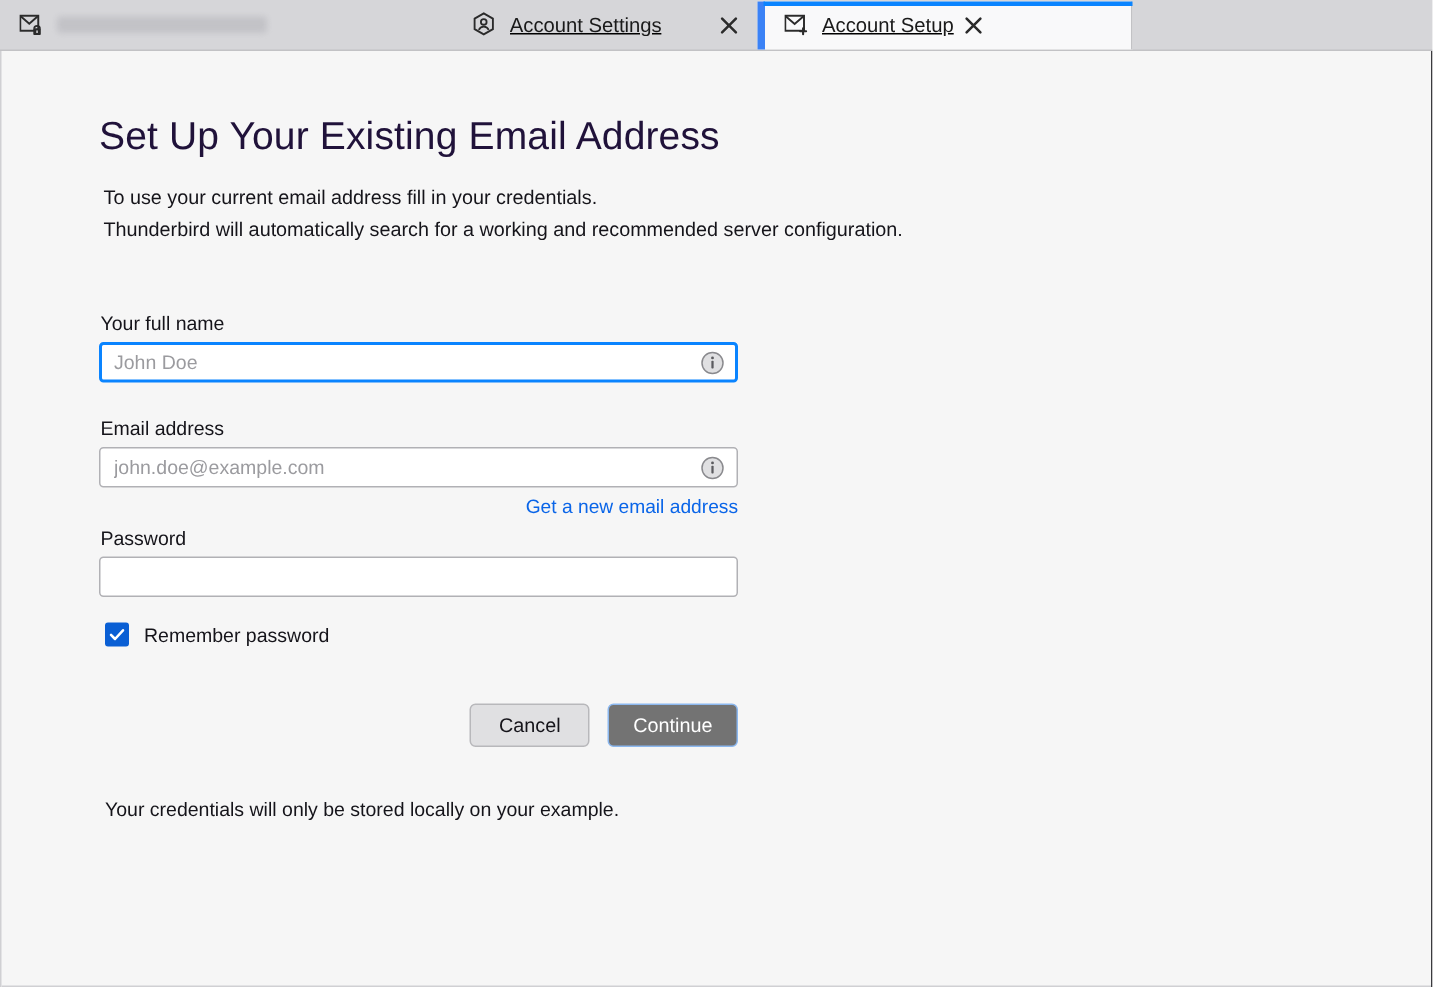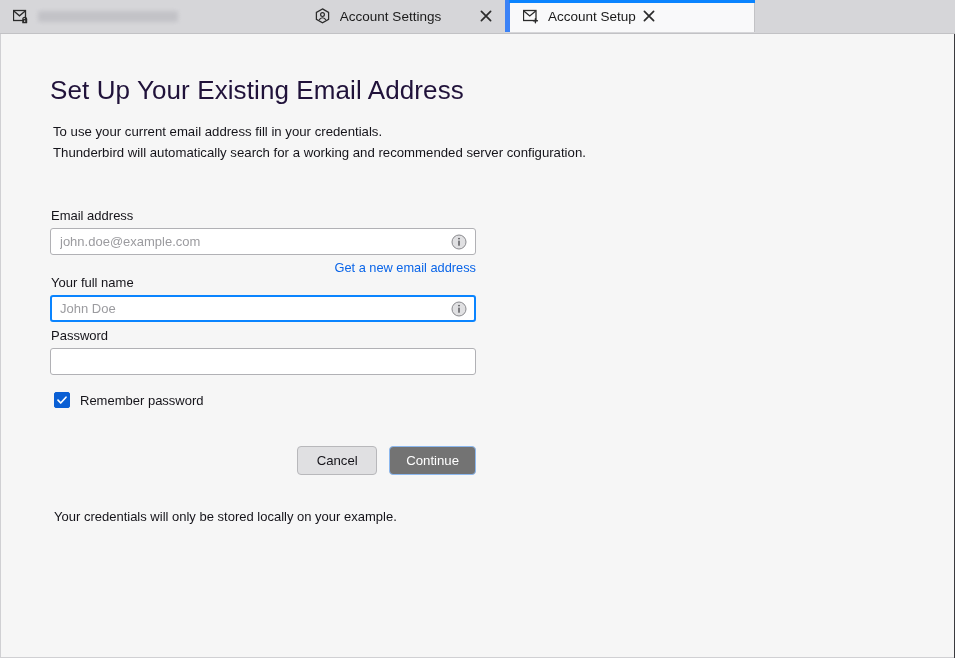--- a/index.html
+++ b/index.html
@@ -24,23 +24,24 @@
     display: flex;
     flex-direction: column;
   }
 
   
   .tab-bar {
     position: relative;
     height: 33px;
     background: #d6d6d9;
     display: flex;
-    align-items: flex-start;
+    align-items: center;
     flex: 0 0 auto;
     border-bottom: 1px solid #c2c2c5;
+    text-decoration: underline;
   }
 
   .tab {
     position: relative;
     height: 32px;
     display: flex;
     align-items: center;
     box-sizing: border-box;
     padding: 0 0 0 12px;
     font-size: 13.5px;
@@ -145,21 +146,21 @@
     flex: 1 1 auto;
     background: #f6f6f6;
     border-left: 1px solid #d0d0d3;
     border-right: 1px solid #3a3a3e;
     box-sizing: border-box;
     overflow: hidden;
   }
 
   .setup-form {
     position: absolute;
-    left: 49px;
+    left: 65px;
     top: 41px;
     width: 720px;
   }
 
   .page-title {
     font-size: 26px;
     font-weight: 400;
     color: #20123a;
     margin: 0;
     letter-spacing: .1px;
@@ -393,49 +394,49 @@
 
       <h1 class="page-title">Set Up Your Existing Email Address</h1>
 
       <div class="page-subtitle">
         <div>To use your current email address fill in your credentials.</div>
         <div>Thunderbird will automatically search for a working and recommended server configuration.</div>
       </div>
 
       <div class="form-area">
 
+        <div class="field-group">
+          <label class="field-label">Your full name</label>
+          <div class="field-wrap">
+            <input class="text-input focused" type="text" placeholder="John Doe" style="">
+            <span class="info-icon">
+              <svg width="16" height="16" viewBox="0 0 16 16">
+                <circle cx="8" cy="8" r="7" fill="#e0e0e2" stroke="#8a8a8e" stroke-width="1"></circle>
+                <circle cx="8" cy="4.6" r="0.95" fill="#5b5b5f"></circle>
+                <rect x="7.25" y="6.5" width="1.5" height="5.2" rx="0.5" fill="#5b5b5f"></rect>
+              </svg>
+            </span>
+          </div>
+        </div>
+
         <div class="field-group group-email">
           <label class="field-label">Email address</label>
           <div class="field-wrap">
             <input class="text-input" type="text" placeholder="john.doe@example.com" style="">
             <span class="info-icon">
               <svg width="16" height="16" viewBox="0 0 16 16">
                 <circle cx="8" cy="8" r="7" fill="#e0e0e2" stroke="#8a8a8e" stroke-width="1"></circle>
                 <circle cx="8" cy="4.6" r="0.95" fill="#5b5b5f"></circle>
                 <rect x="7.25" y="6.5" width="1.5" height="5.2" rx="0.5" fill="#5b5b5f"></rect>
               </svg>
             </span>
           </div>
           <a class="new-email-link">Get a new email address</a>
         </div>
 
-        <div class="field-group">
-          <label class="field-label">Your full name</label>
-          <div class="field-wrap">
-            <input class="text-input focused" type="text" placeholder="John Doe" style="">
-            <span class="info-icon">
-              <svg width="16" height="16" viewBox="0 0 16 16">
-                <circle cx="8" cy="8" r="7" fill="#e0e0e2" stroke="#8a8a8e" stroke-width="1"></circle>
-                <circle cx="8" cy="4.6" r="0.95" fill="#5b5b5f"></circle>
-                <rect x="7.25" y="6.5" width="1.5" height="5.2" rx="0.5" fill="#5b5b5f"></rect>
-              </svg>
-            </span>
-          </div>
-        </div>
-
         <div class="field-group group-password">
           <label class="field-label password-label">Password</label>
           <div class="field-wrap">
             <input class="text-input password-input" type="password" placeholder="" style="">
           </div>
         </div>
 
         <div class="remember-row">
           <span class="checkbox">
             <svg width="12" height="12" viewBox="0 0 12 12">

